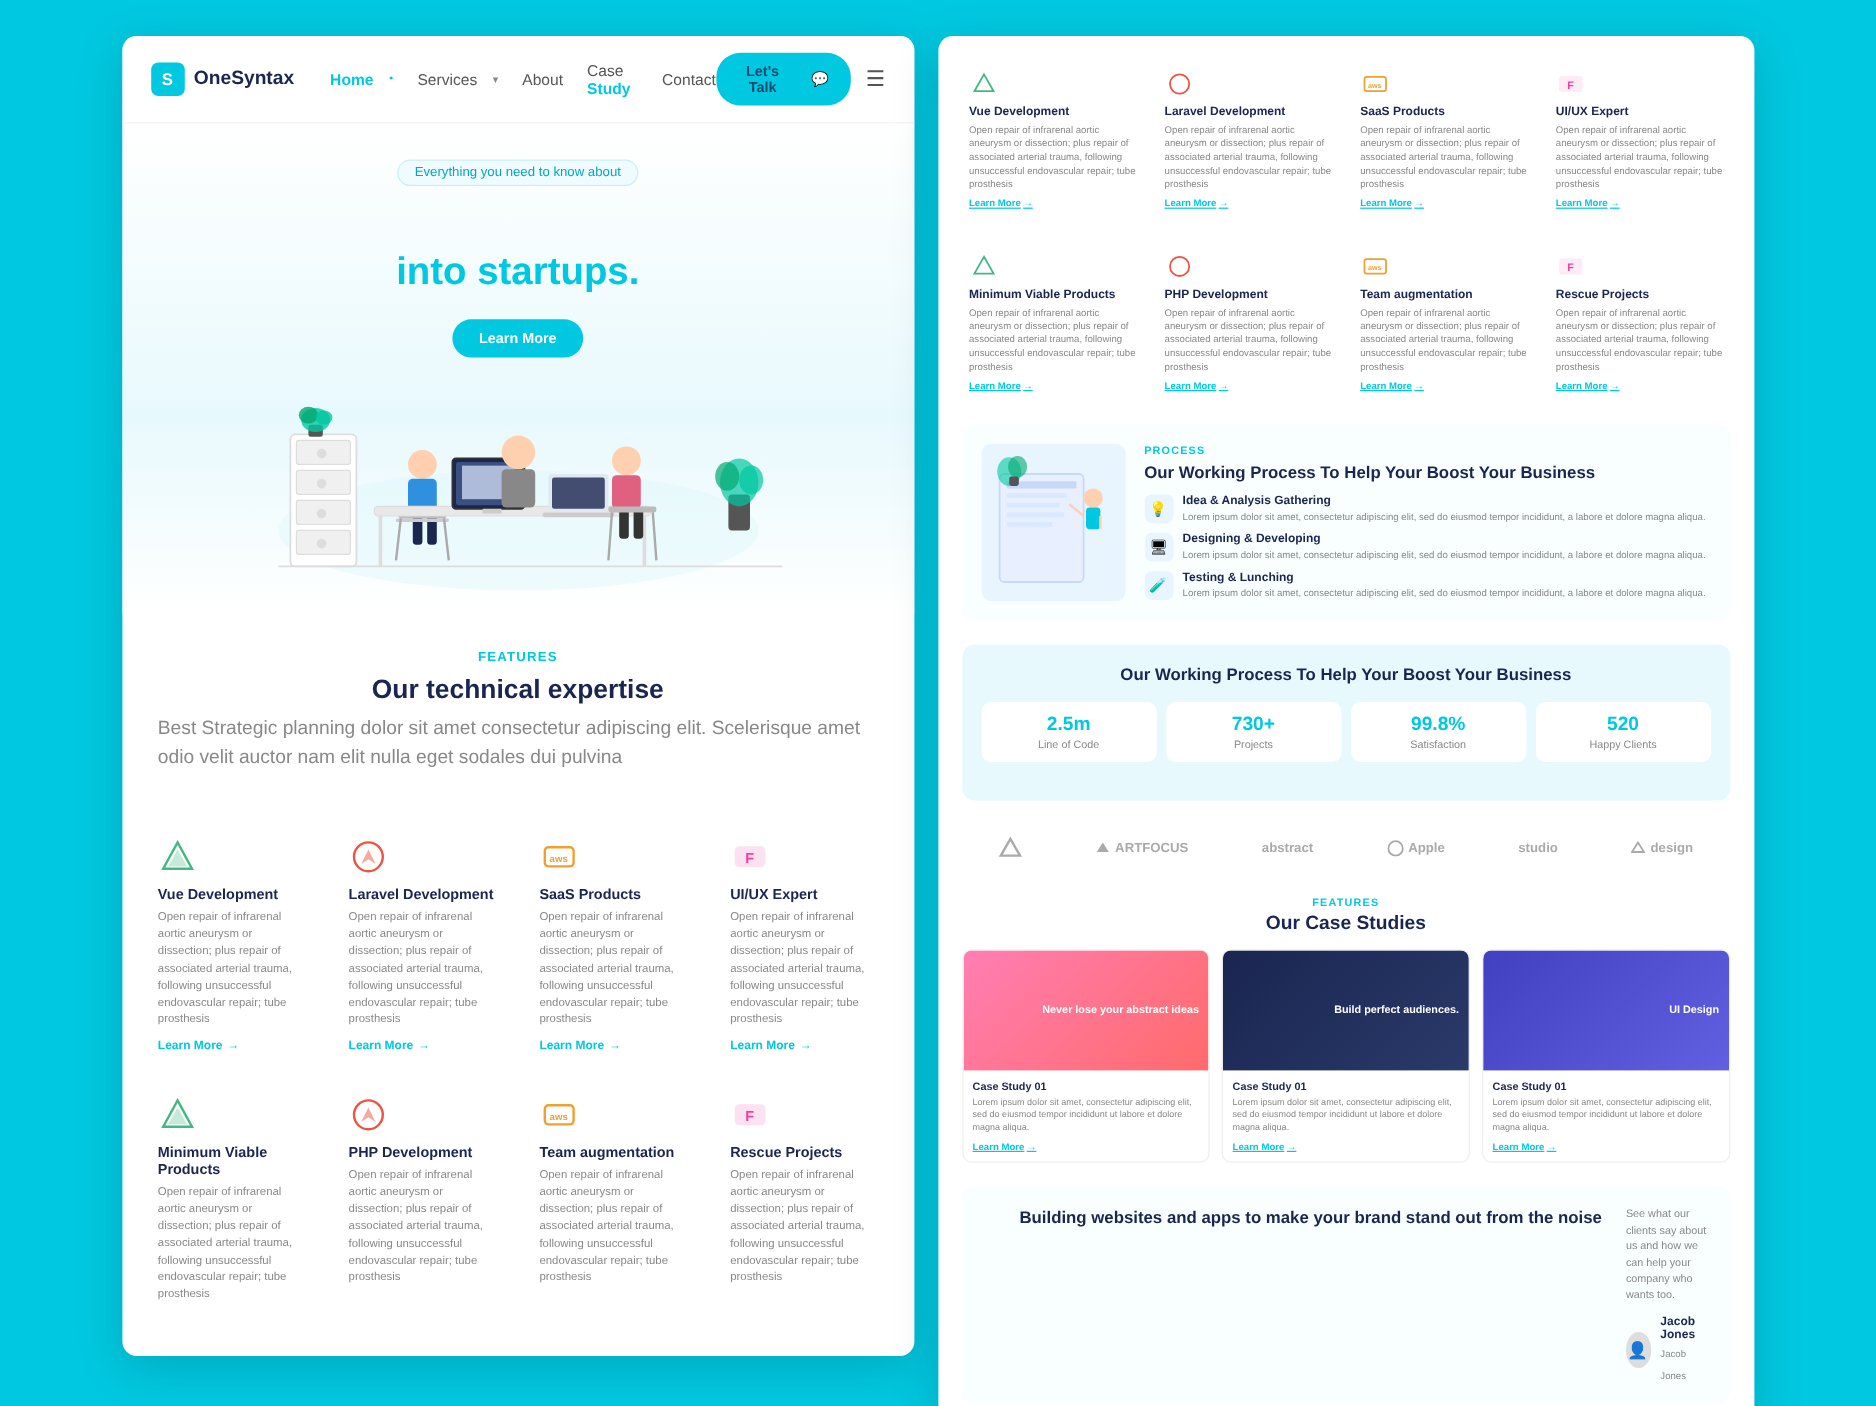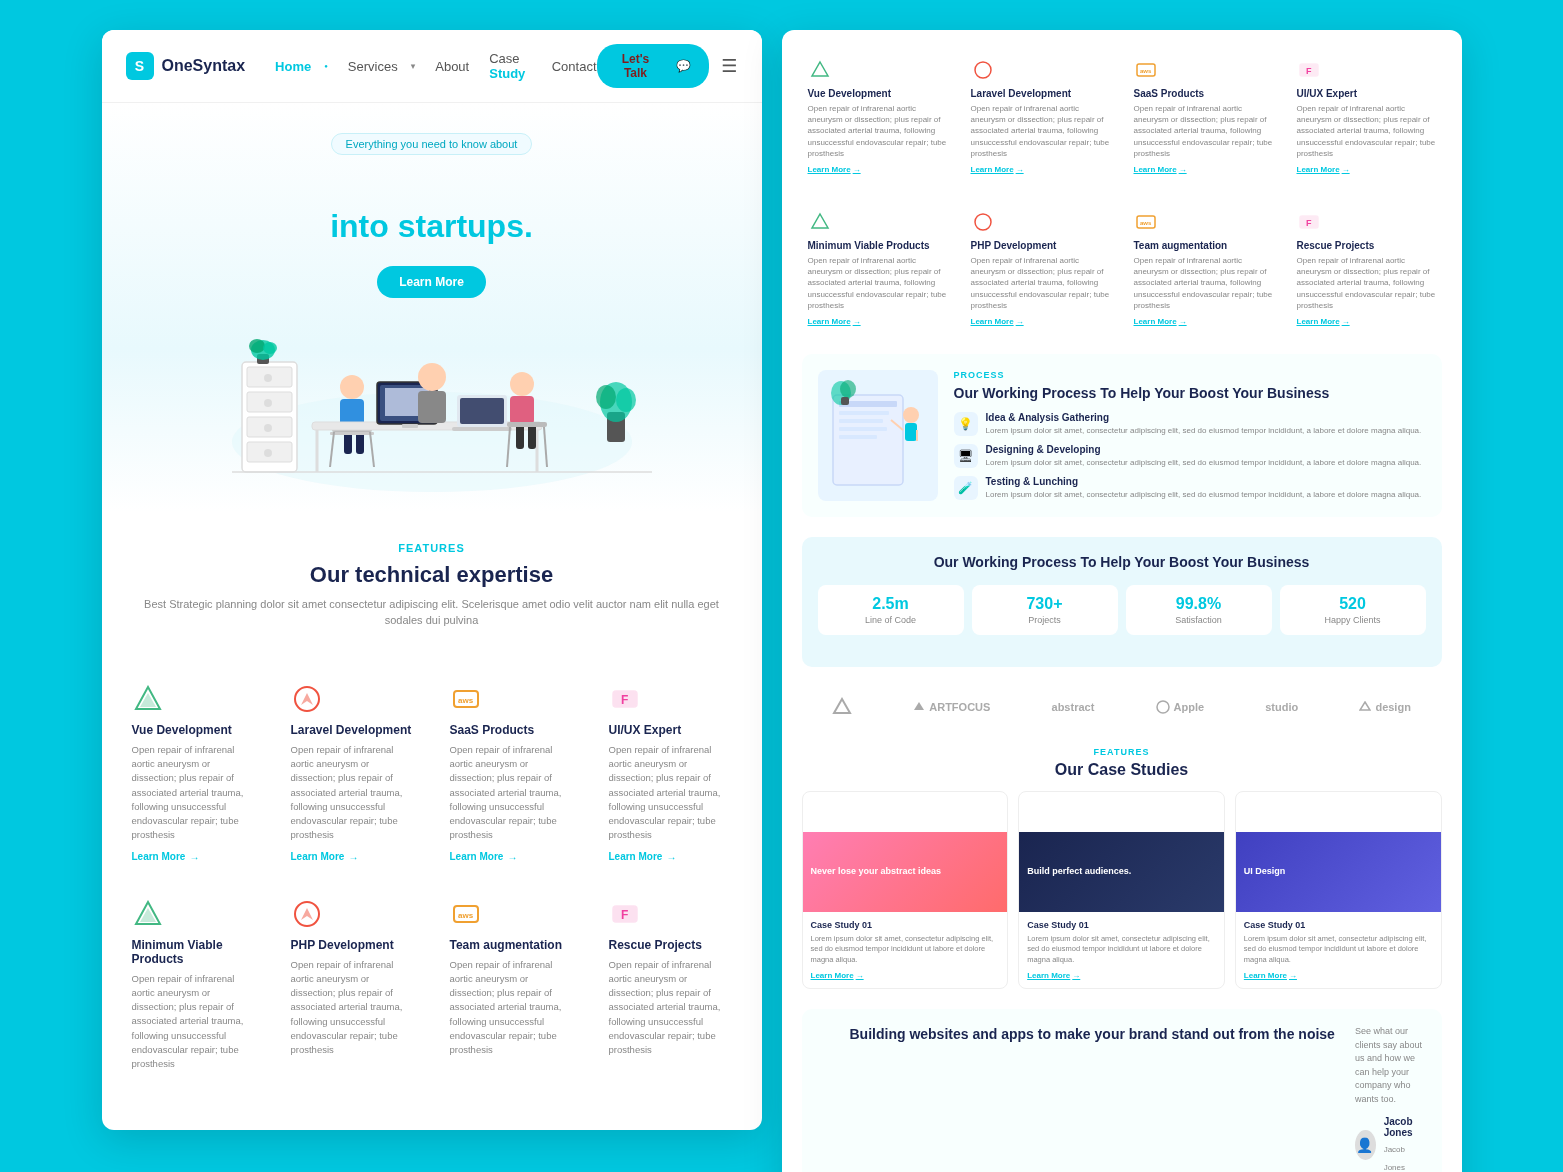--- a/index.html
+++ b/index.html
@@ -87,21 +87,21 @@
       gap: 13px;
     }
     .nav-right {
       margin-left: auto;
       display: flex;
       align-items: center;
       gap: 12px;
     }
     .btn-talk {
       background: #00c8e0;
-      color: #7f1d1d;
+      color: #0c4a6e;
       border: none;
       border-radius: 20px;
       padding: 8px 18px;
       font-size: 12px;
       font-weight: 600;
       cursor: pointer;
       display: flex;
       align-items: center;
       gap: 20px;
     }
@@ -163,22 +163,21 @@
       margin-bottom: 8px;
     }
     .section-title {
       text-align: center;
       font-size: 22px;
       font-weight: 800;
       color: #1a2550;
       margin-bottom: 8px;
     }
     .section-subtitle {
-      text-align: center;
-      font-size: 11px;
+      font-size: 16px;
       color: #888;
       line-height: 1.5;
       margin-bottom: 24px;
     }
 
     
     .service-grid {
       display: grid;
       grid-template-columns: 1fr 1fr 1fr 1fr;
       gap: 16px;
@@ -407,28 +406,27 @@
       grid-template-columns: 1fr 1fr 1fr;
       gap: 10px;
     }
     .case-study-card {
       border-radius: 8px;
       overflow: hidden;
       border: 1px solid #eee;
     }
     .case-study-img {
       width: 100%;
-      height: 80px;
-      display: flex;
-      align-items: center;
-      justify-content: flex-start;
+      height: 100px;
+      display: flex;
+      align-items: center;
+      justify-content: flex-end;
       font-size: 11px;
       font-weight: 700;
       color: white;
-      margin-top: 40px;
     }
     .cs-img-1 { background: linear-gradient(135deg, #ff7eb3 0%, #ff6b6b 100%); }
     .cs-img-2 { background: linear-gradient(135deg, #1a2550 0%, #2a3a6a 100%); }
     .cs-img-3 { background: linear-gradient(135deg, #4040c0 0%, #6060e0 100%); }
     .case-study-body {
       padding: 8px;
     }
     .case-study-body h6 {
       font-size: 9px;
       font-weight: 700;

